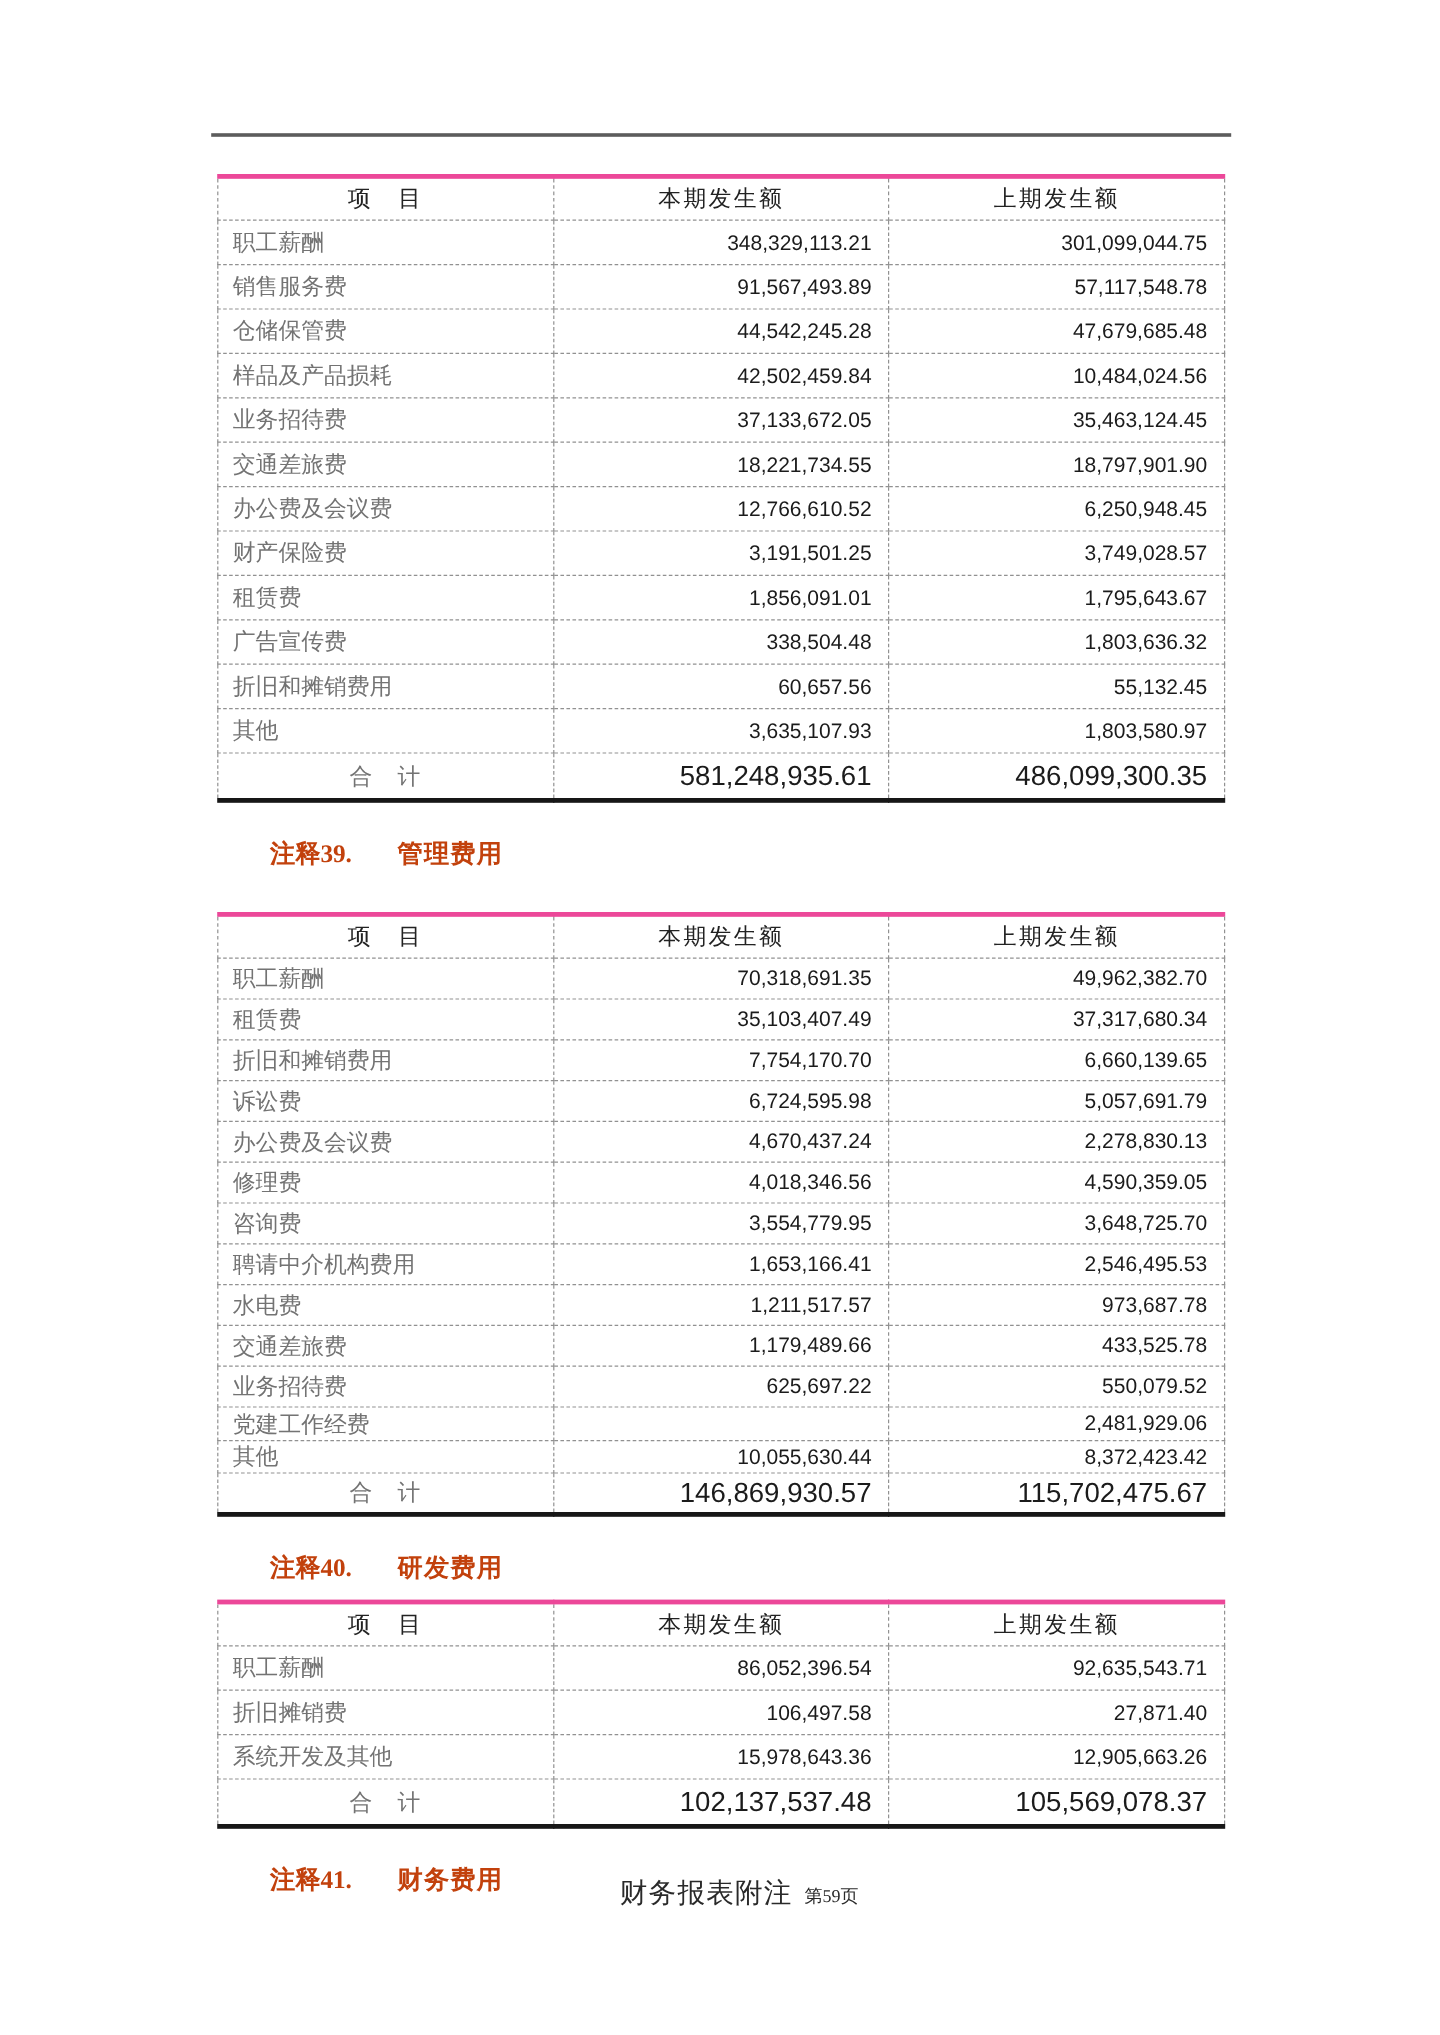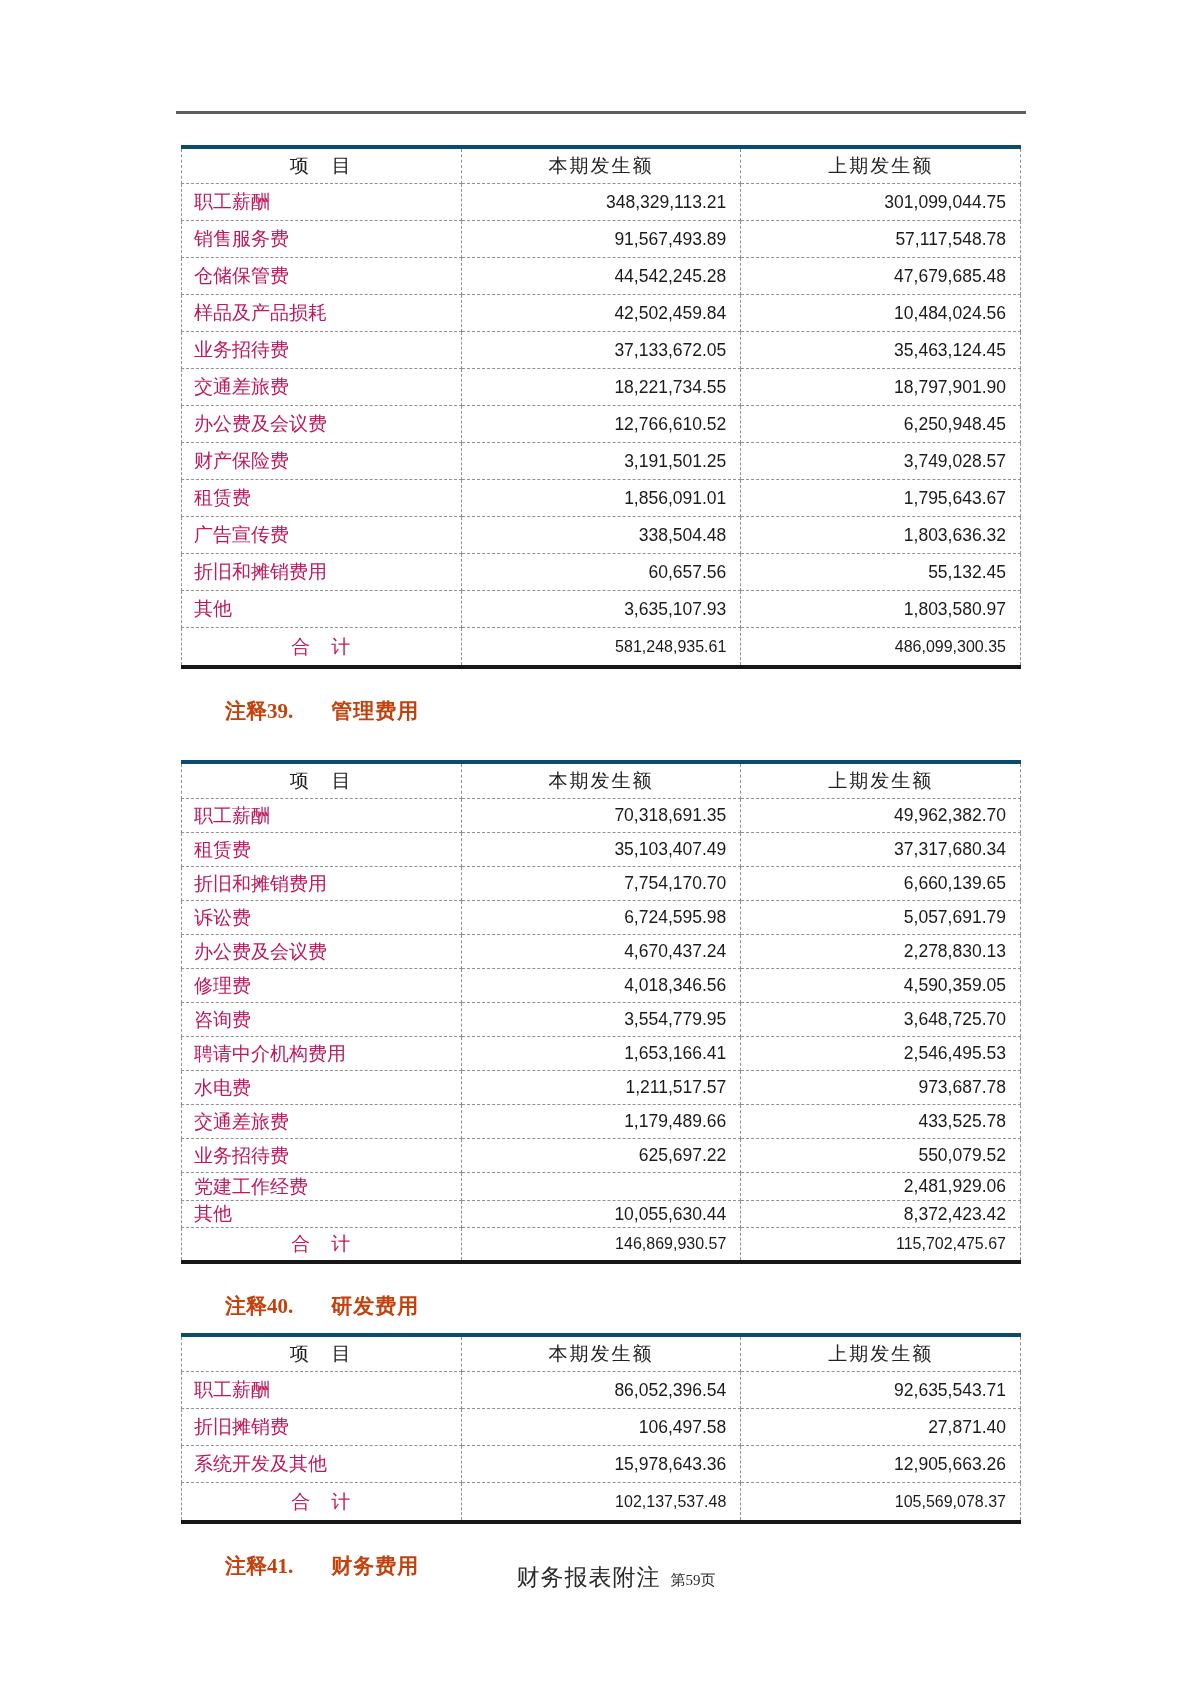--- a/index.html
+++ b/index.html
@@ -15,43 +15,43 @@
     position:absolute;left:176px;top:111px;
     width:850px;height:3px;background:#5c5c5c;
   }
   .content{
     position:absolute;left:181px;top:145px;width:840px;
   }
   .fin-table{
     width:100%;
     border-collapse:collapse;
     table-layout:fixed;
-    border-top:4px solid #0c4a6e;
+    border-top:4px solid #ec4899;
     border-bottom:4px solid #171717;
   }
   .fin-table th,.fin-table td{
     border:1px dashed #919191;
     padding:0;
     overflow:hidden;
     white-space:nowrap;
     vertical-align:middle;
   }
   .fin-table th{
     font-size:19px;font-weight:normal;text-align:center;
     letter-spacing:2px;color:#222;
   }
   .fin-table td.lbl{
-    font-size:19px;text-align:left;padding-left:12px;color:#be185d;
+    font-size:19px;text-align:left;padding-left:12px;color:#737373;
   }
   .fin-table td.num{
     font-family:"Liberation Sans","DejaVu Sans",sans-serif;
     font-size:17.5px;text-align:right;padding-right:14px;color:#1b1b1b;
   }
   .fin-table tr.total td.lbl{text-align:center;padding-left:0;letter-spacing:1px;}
-  .fin-table td.num.total-num{font-size:16px;}
+  .fin-table td.num.total-num{font-size:23px;}
 
   
   .table-0 th{height:34px;} .table-0 td{height:36px;} .table-0 tr.total td{height:37px;}
   .table-1 th{height:34px;} .table-1 td{height:33px;}
   .table-1 tbody tr:nth-child(12) td{height:27px;}
   .table-1 tbody tr:nth-child(13) td{height:24px;}
   .table-1 tr.total td{height:32px;text-align:right;}
   .table-2 th{height:34px;} .table-2 td{height:36px;} .table-2 tr.total td{height:37px;}
 
   .table-1{margin-top:34px;}

